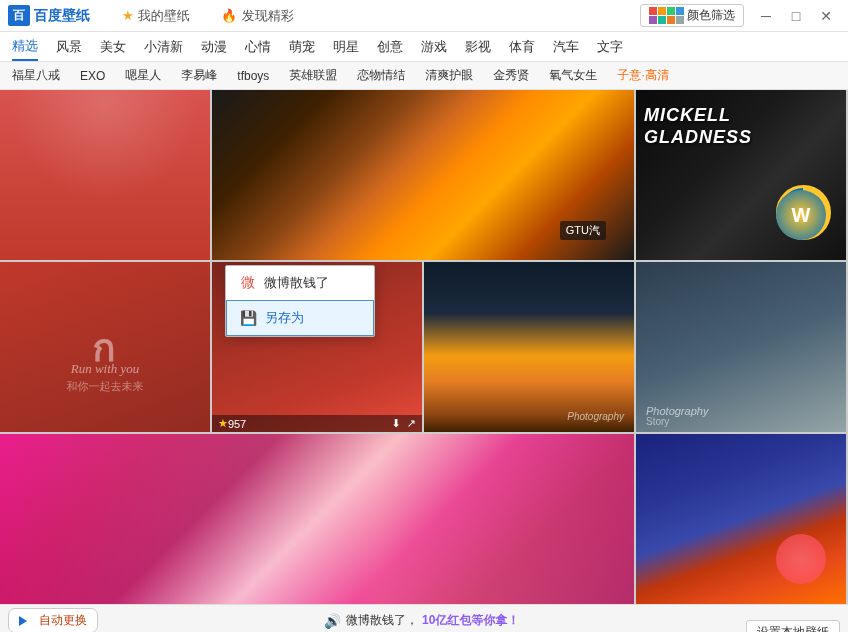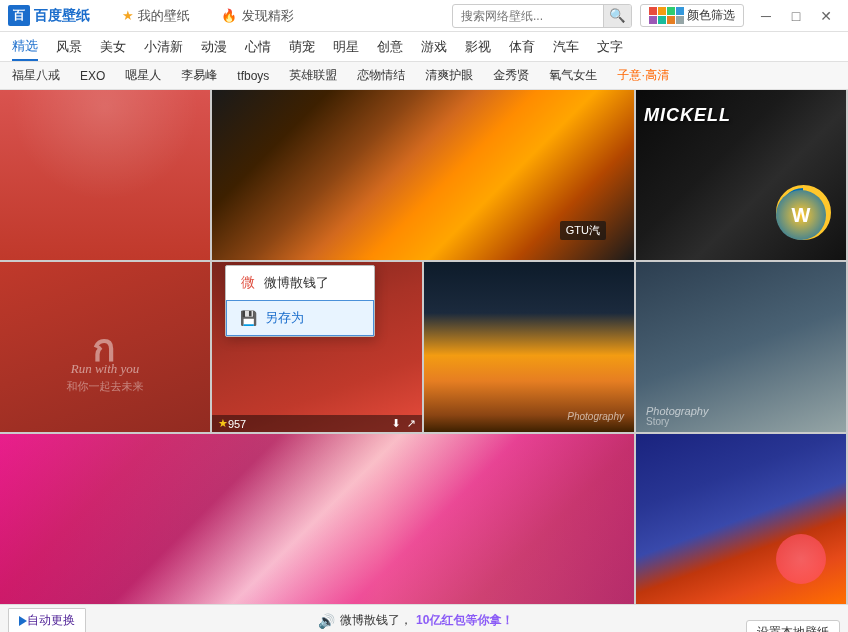--- a/index.html
+++ b/index.html
@@ -168,21 +168,21 @@
     #bottombar {
       height: 32px;
       background: #f5f5f5;
       border-top: 1px solid #ddd;
       display: flex;
       align-items: center;
       justify-content: space-between;
       padding: 0 8px;
     }
     #bottombar .left-btn {
-      display:flex; align-items:center; gap:0; padding:3px 10px; border:1px solid #ccc; border-radius:1px; background:#fff; cursor:pointer; font-size:12px; color:#4c1d95;
+      display:flex; align-items:center; gap:12px; padding:3px 10px; border:1px solid #ccc; border-radius:7px; background:#fff; cursor:pointer; font-size:12px; color:#c2410c;
     }
     #bottombar .play-icon {
       width:0; height:0;
       border-top:5px solid transparent;
       border-bottom:5px solid transparent;
       border-left:8px solid #1a6dcc;
     }
     #bottombar .center-msg {
       display:flex; align-items:center; gap:4px; font-size:12px;
     }
@@ -211,26 +211,20 @@
   </div>
   <div class="nav-tabs">
     <div class="nav-tab">
       <span class="star-icon">★</span>
       <span>我的壁纸</span>
     </div>
     <div class="nav-tab">
       <span class="fire-icon">🔥</span>
       <span>发现精彩</span>
     </div>
-  </div>
-  <div class="search-box">
-    <input type="text" placeholder="搜索网络壁纸..." style="">
-    <button class="search-btn">
-      <span>🔍</span>
-    </button>
   </div>
   <div class="filter-btn">
     <div class="color-grid">
       <div class="color-cell" style="background:#e74c3c"></div>
       <div class="color-cell" style="background:#f39c12"></div>
       <div class="color-cell" style="background:#2ecc71"></div>
       <div class="color-cell" style="background:#3498db"></div>
       <div class="color-cell" style="background:#9b59b6"></div>
       <div class="color-cell" style="background:#1abc9c"></div>
       <div class="color-cell" style="background:#e67e22"></div>
@@ -292,20 +286,21 @@
       background: linear-gradient(135deg, #1a1a1a 0%, #3d2000 20%, #8B4513 35%, #D2691E 45%, #FF8C00 55%, #FFA500 65%, #b34700 80%, #1a1a1a 100%);">
       <div style="position:absolute; bottom:20px; right:28px; background:rgba(20,20,20,0.7); color:#fff; font-size:11px; padding:2px 6px; border-radius:2px;">GTU汽</div>
     </div>
   </div>
 
   <div class="grid-cell cell-1-3">
     <div class="cell-1-3-img" style="position:absolute;inset:0;
       background: linear-gradient(135deg, #0a0a0a 0%, #1a1a1a 40%, #2c2c2c 60%, #111 100%); text-decoration: underline;">
       <div style="position:absolute; top:15px; left:8px; color:#fff; font-size:18px; font-weight:bold; letter-spacing:1px; text-shadow:1px 1px 3px rgba(0,0,0,0.8); font-style:italic; line-height:1.2;">
         <div>MICKELL</div>
+        <div>GLADNESS</div>
       </div>
 
       <div style="position:absolute; bottom:20px; right:15px; width:55px; height:55px; border-radius:50%; background: conic-gradient(#FFC72C 0deg 180deg, #006BB6 180deg 360deg); border:3px solid #FFC72C; display:flex; align-items:center; justify-content:center;">
         <span style="color:#fff; font-weight:bold; font-size:10px; text-align:center; line-height:1.1;">GS<br>W</span>
       </div>
     </div>
   </div>
 
   <div class="grid-cell cell-2-1">
     <div style="position:absolute;inset:0; background: linear-gradient(160deg, #c0392b 0%, #922b21 100%); display:flex; flex-direction:column; align-items:center; justify-content:center;">

